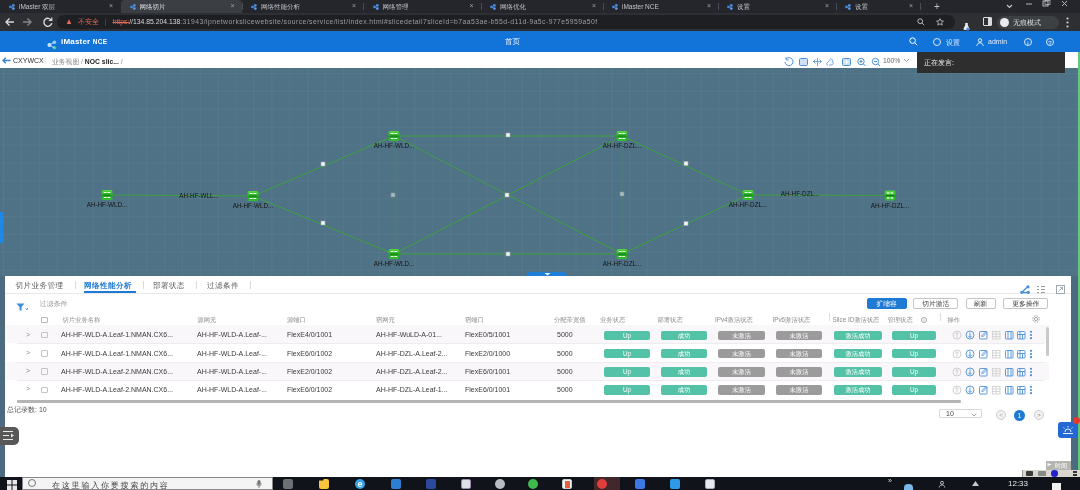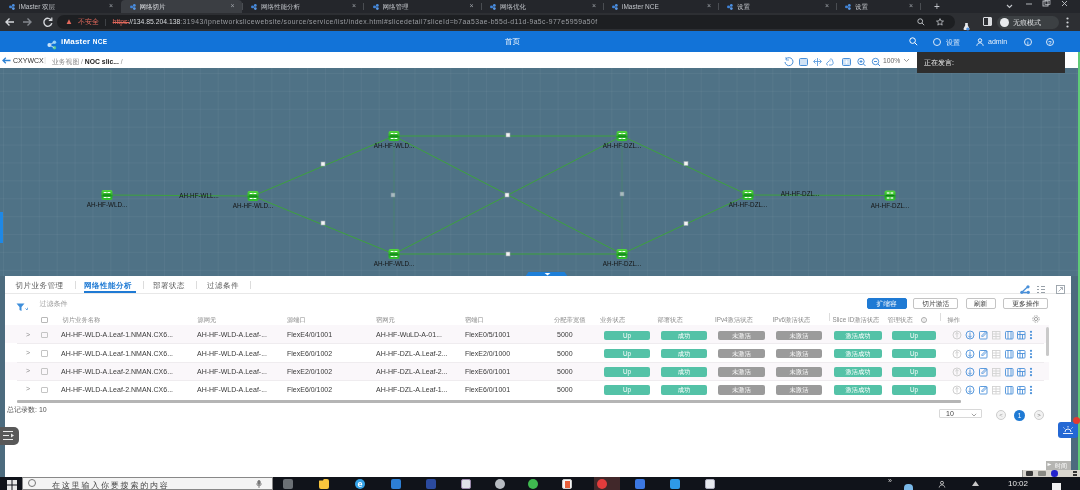--- a/index.html
+++ b/index.html
@@ -464,15 +464,15 @@
 <div class="tbi" style="left:705px;background:#e6e9ee;border:1px solid #aab"></div>
 <span style="position:absolute;left:888px;top:477px;color:#d8d8d8;font-size:7px">»</span>
 <div style="position:absolute;left:904px;top:484px;width:9px;height:6px;background:#7ab8e8;border-radius:4px 4px 0 0"></div>
 <svg style="position:absolute;left:938px;top:480px" width="8" height="8" viewBox="0 0 8 8" fill="none" stroke="#c8c8c8" stroke-width="0.9">
       <circle cx="4" cy="2.8" r="1.5"></circle>
       <path d="M1.2 7.5c.3-1.7 1.3-2.6 2.8-2.6s2.5.9 2.8 2.6"></path>
     </svg>
 <svg style="position:absolute;left:972px;top:481px" width="7" height="5" viewBox="0 0 7 5">
       <path d="M3.5 0L7 5H0z" fill="#c8c8c8"></path>
     </svg>
-<span style="position:absolute;left:1008px;top:478.5px;color:#e8e8e8;font-size:8px">10:02</span>
+<span style="position:absolute;left:1008px;top:478.5px;color:#e8e8e8;font-size:8px">12:33</span>
 <div style="position:absolute;left:1052px;top:483px;width:9px;height:7px;background:#f0f0f0"></div>
 </div>
 
 </body></html>

